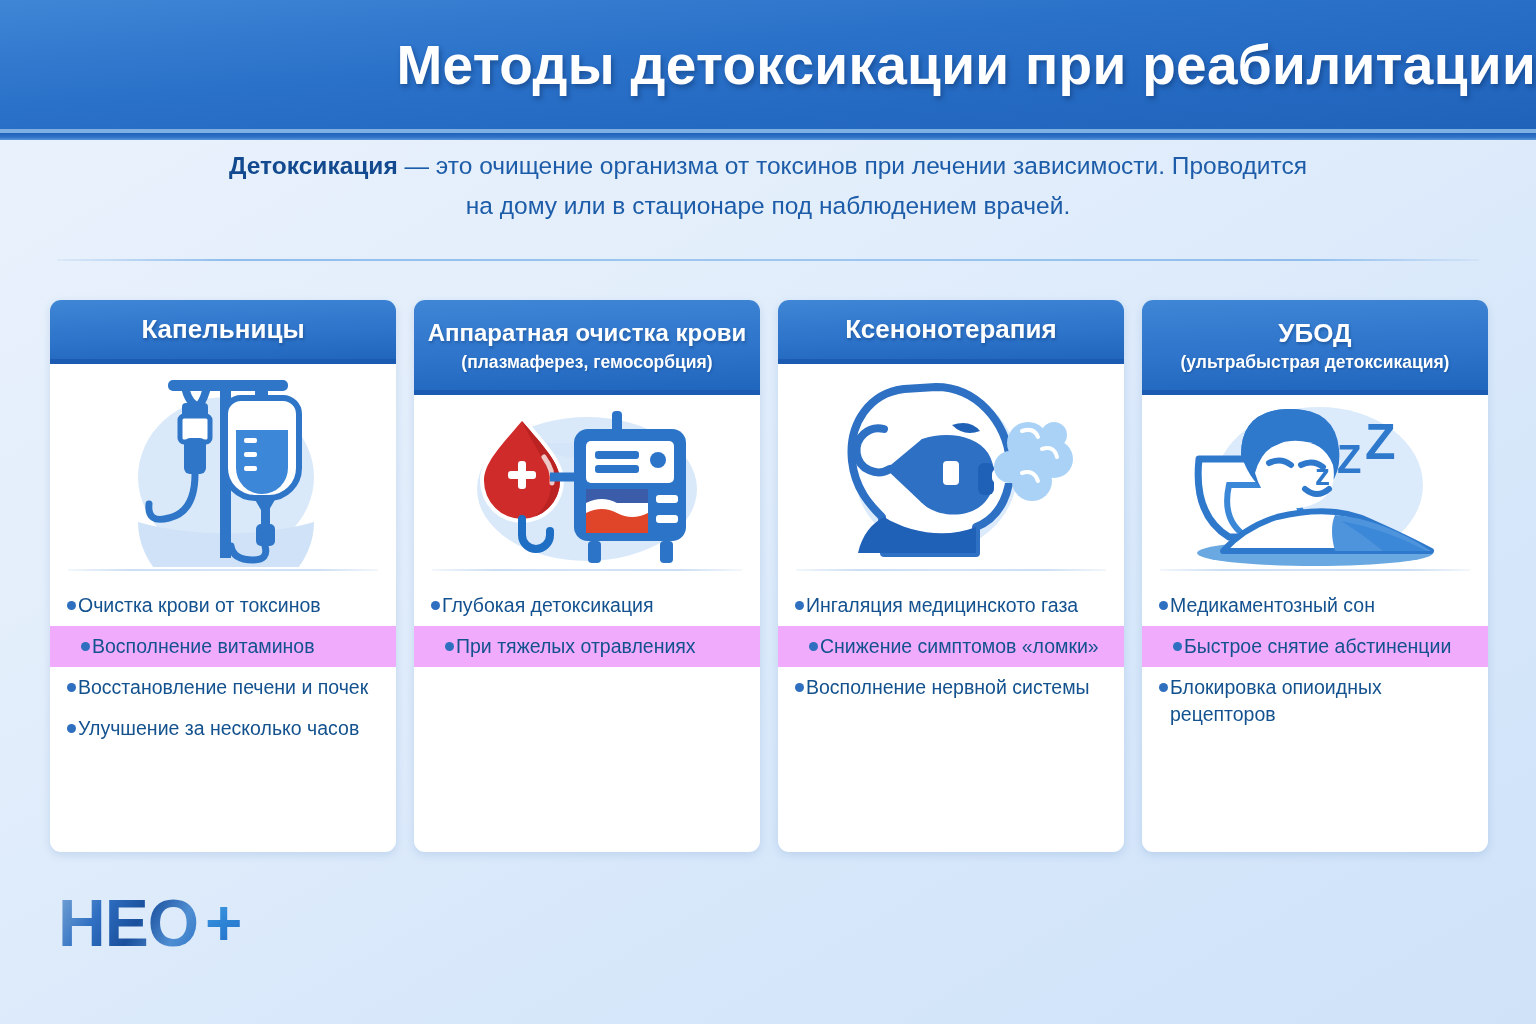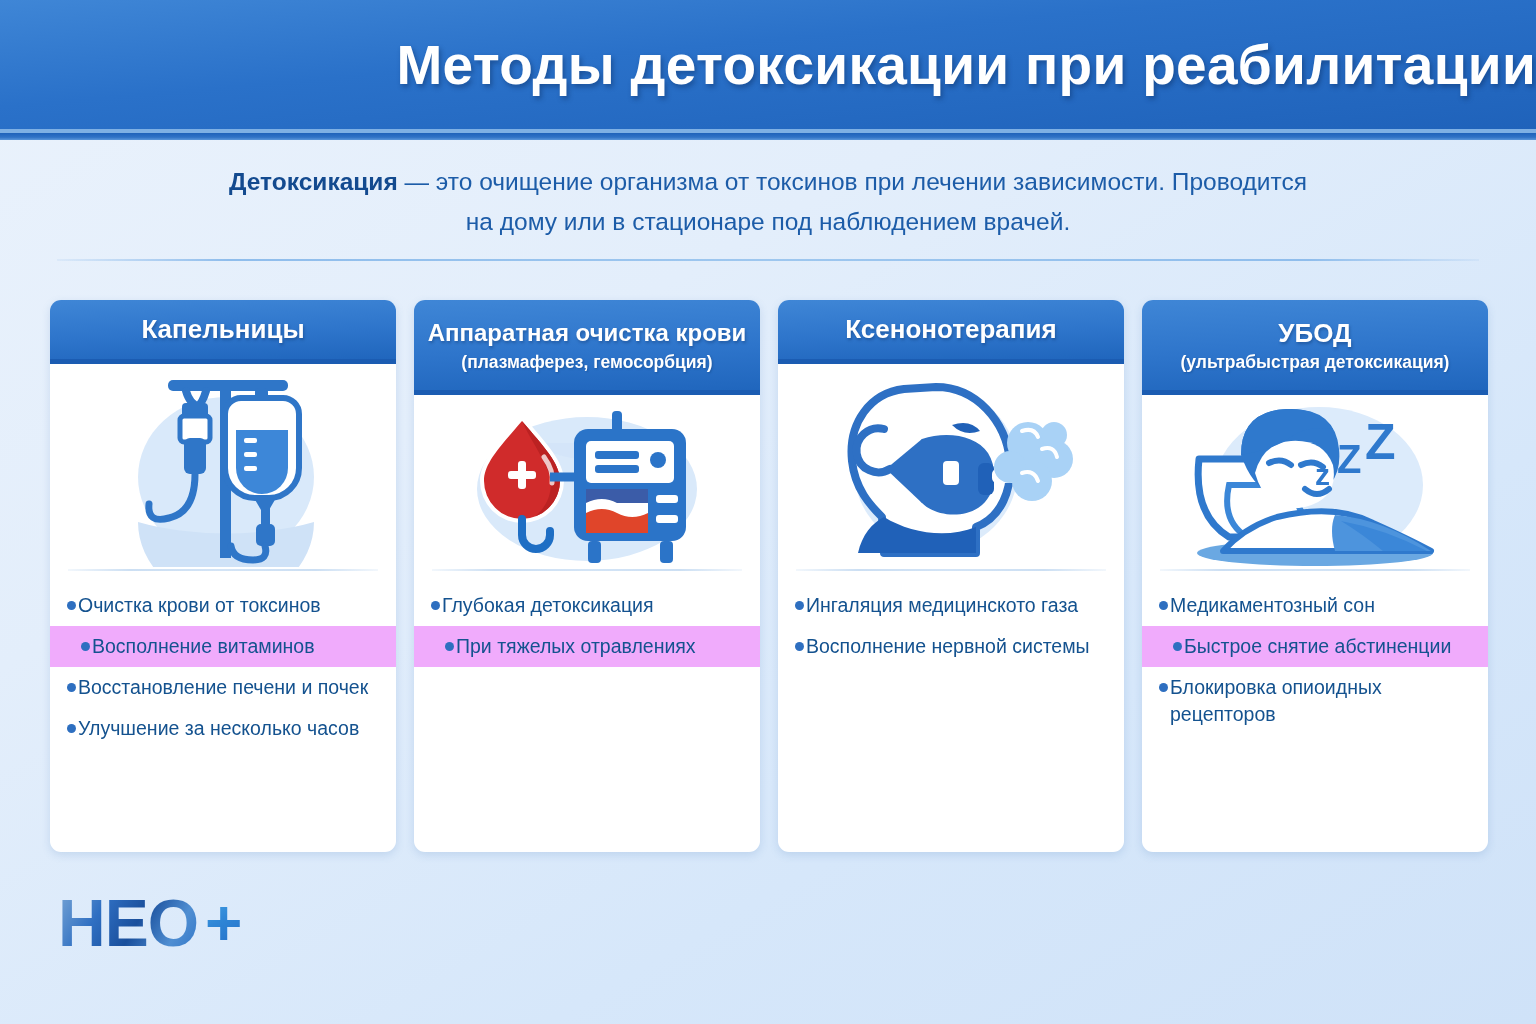--- a/index.html
+++ b/index.html
@@ -50,21 +50,21 @@
     letter-spacing: 0.3px;
     text-shadow: 2px 3px 5px rgba(10, 45, 95, 0.45);
     white-space: nowrap;
     transform: translateY(-2px);
   }
 
   
   .subtitle-wrap {
     position: absolute;
     left: 50%;
-    top: 162px;
+    top: 146px;
     transform: translateX(-50%);
     width: 1200px;
     text-align: center;
   }
   .subtitle-line {
     color: #1c5ca8;
     font-size: 24.5px;
     line-height: 40px;
     white-space: nowrap;
   }
@@ -350,20 +350,24 @@
         <path d="M216 72 q12 -4 15 8" stroke="#ffffff" stroke-width="4" fill="none" stroke-linecap="round"></path>
         <path d="M196 96 q12 -4 16 8" stroke="#ffffff" stroke-width="4" fill="none" stroke-linecap="round"></path>
       </svg>
     </div>
     <div class="card-sep"></div>
     <ul class="bullets">
       <li class="bullet">
         <span class="bullet-dot"></span>
         <span class="bullet-text">Ингаляция медицинското газа</span>
       </li>
+      <li class="bullet hl">
+        <span class="bullet-dot"></span>
+        <span class="bullet-text">Снижение симптомов «ломки»</span>
+      </li>
       <li class="bullet">
         <span class="bullet-dot"></span>
         <span class="bullet-text">Восполнение нервной системы</span>
       </li>
     </ul>
   </div>
 
   <div class="card">
     <div class="card-header header-2">
       <div class="card-title">УБОД</div>

